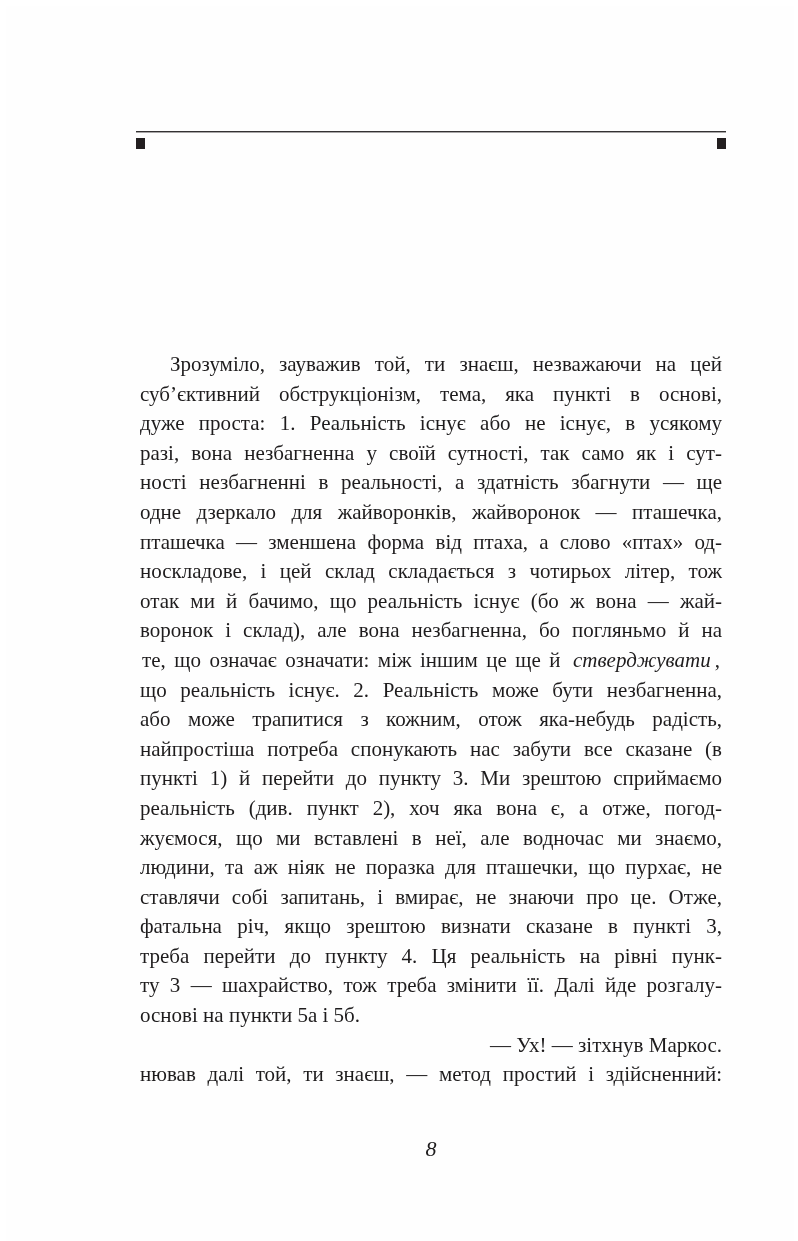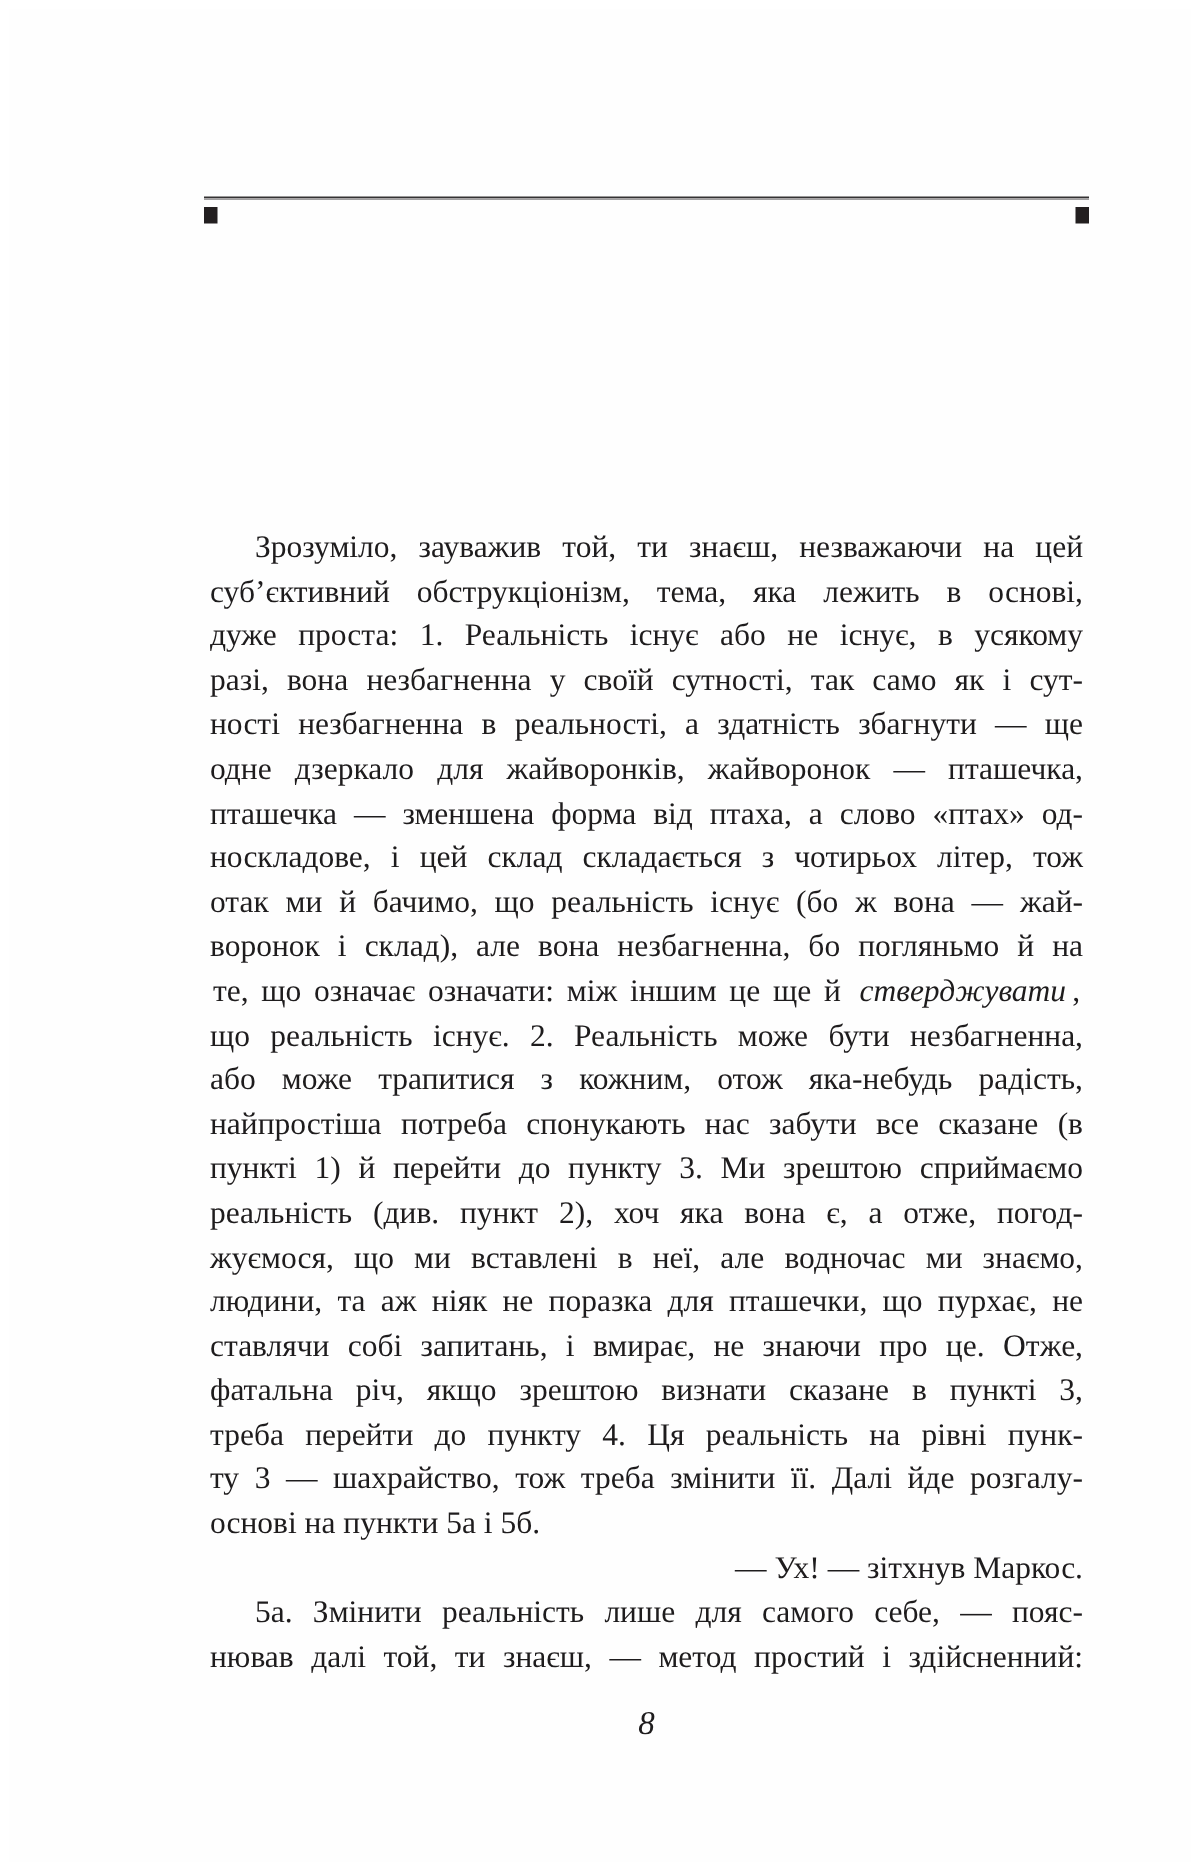--- a/index.html
+++ b/index.html
@@ -64,24 +64,24 @@
 <body>
 
 <div class="page">
   <div class="header-rule"></div>
   <div class="header-square left"></div>
   <div class="header-square right"></div>
 
   <div class="text-block">
       <div>
         <div class="line indent">Зрозуміло, зауважив той, ти знаєш, незважаючи на цей</div>
-        <div class="line">суб’єктивний обструкціонізм, тема, яка лежить в основі,</div>
+        <div class="line">суб’єктивний обструкціонізм, тема, яка пункті в основі,</div>
         <div class="line">дуже проста: 1. Реальність існує або не існує, в усякому</div>
         <div class="line">разі, вона незбагненна у своїй сутності, так само як і сут-</div>
-        <div class="line">ності незбагненна в реальності, а здатність збагнути — ще</div>
+        <div class="line">ності незбагненні в реальності, а здатність збагнути — ще</div>
         <div class="line">одне дзеркало для жайворонків, жайворонок — пташечка,</div>
         <div class="line">пташечка — зменшена форма від птаха, а слово «птах» од-</div>
         <div class="line">носкладове, і цей склад складається з чотирьох літер, тож</div>
         <div class="line">отак ми й бачимо, що реальність існує (бо ж вона — жай-</div>
         <div class="line">воронок і склад), але вона незбагненна, бо погляньмо й на</div>
         <div class="line"><span>те, що означає означати: між іншим це ще й </span><em>стверджувати</em><span>,</span></div>
         <div class="line">що реальність існує. 2. Реальність може бути незбагненна,</div>
         <div class="line">або може трапитися з кожним, отож яка-небудь радість,</div>
         <div class="line">найпростіша потреба спонукають нас забути все сказане (в</div>
         <div class="line">пункті 1) й перейти до пункту 3. Ми зрештою сприймаємо</div>
@@ -91,19 +91,18 @@
         <div class="line">ставлячи собі запитань, і вмирає, не знаючи про це. Отже,</div>
         <div class="line">фатальна річ, якщо зрештою визнати сказане в пункті 3,</div>
         <div class="line">треба перейти до пункту 4. Ця реальність на рівні пунк-</div>
         <div class="line">ту 3 — шахрайство, тож треба змінити її. Далі йде розгалу-</div>
         <div class="line last">основі на пункти 5а і 5б.</div>
       </div>
       <div>
         <div class="line right">— Ух! — зітхнув Маркос.</div>
       </div>
       <div>
-        <div class="line indent">5а. Змінити реальність лише для самого себе, — пояс-</div>
         <div class="line">нював далі той, ти знаєш, — метод простий і здійсненний:</div>
       </div>
     </div>
 
   <div class="page-number">8</div>
 </div>
 
 </body></html>

